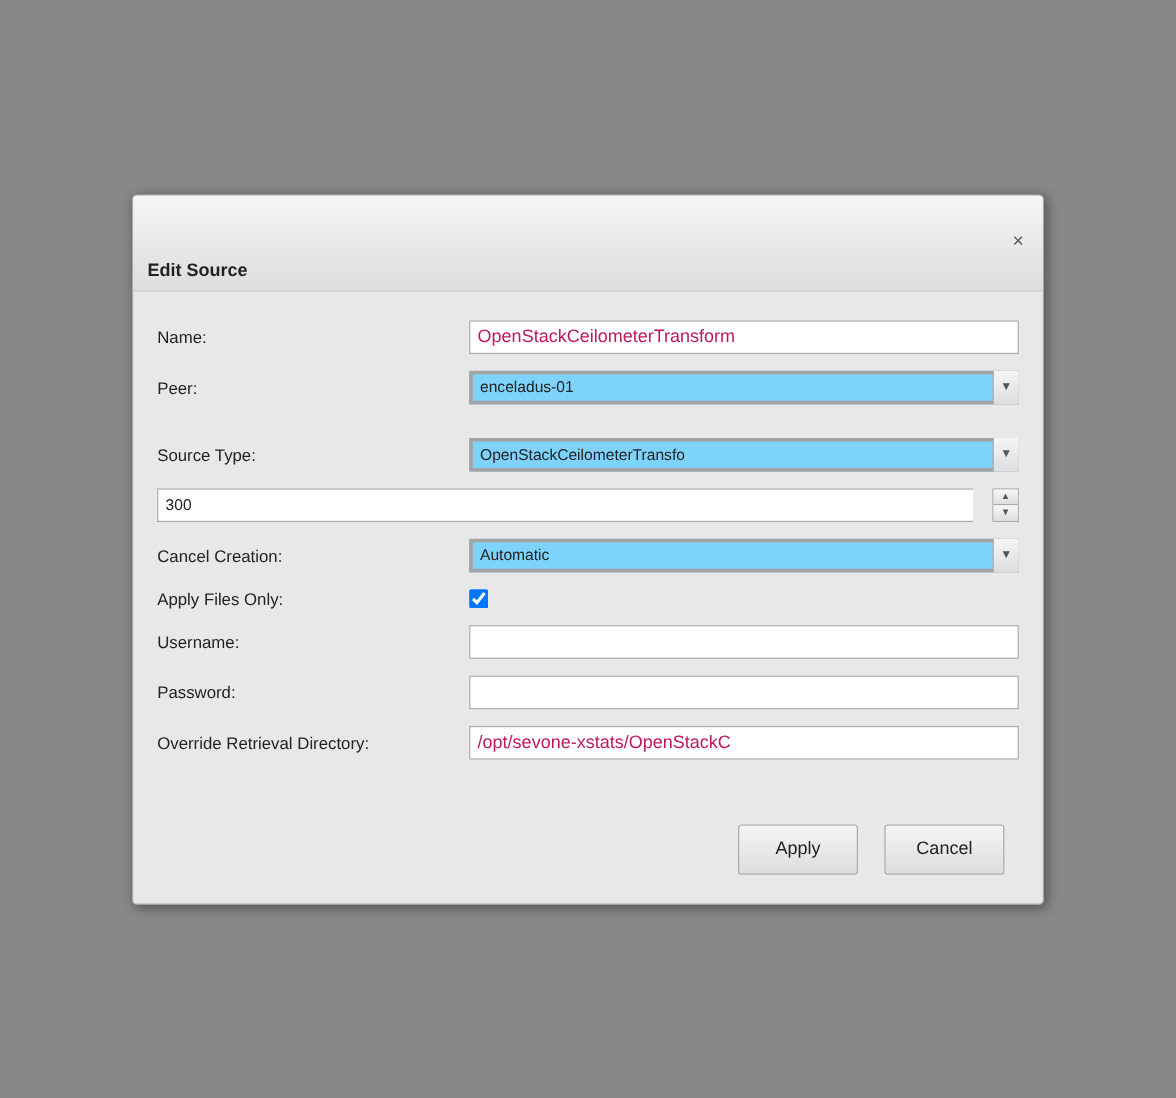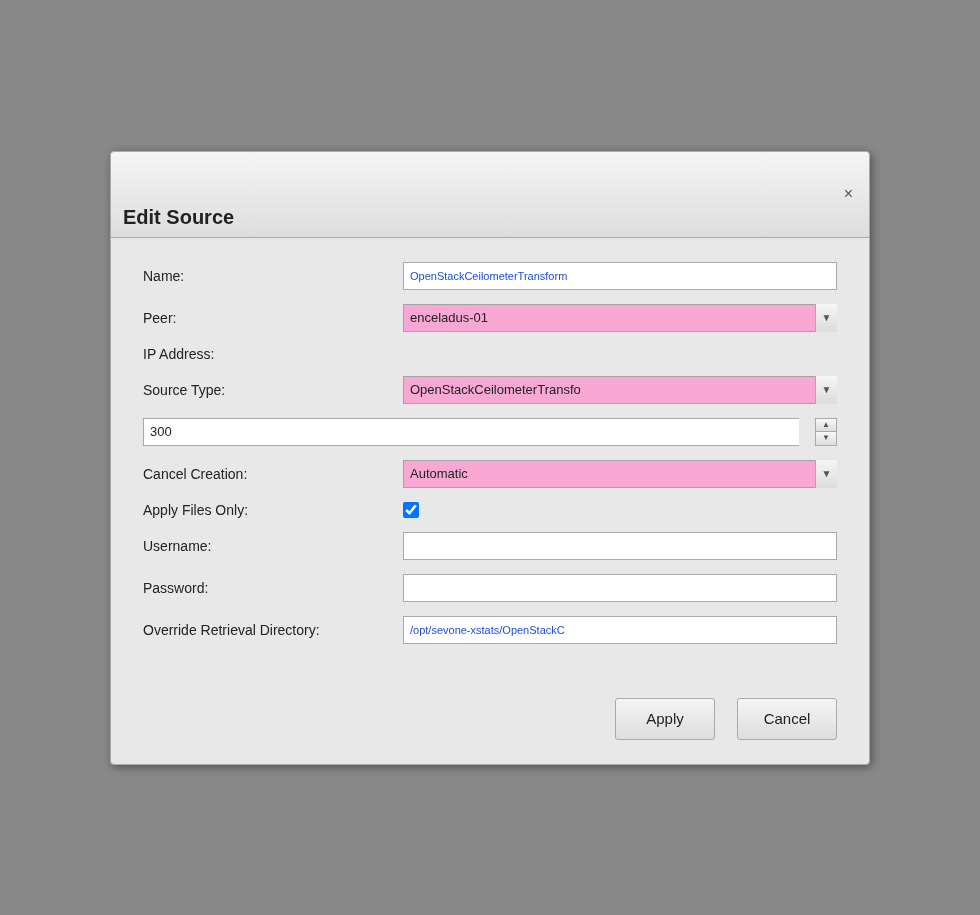--- a/index.html
+++ b/index.html
@@ -32,37 +32,37 @@
       border-bottom: 1px solid #aaa;
       padding: 8px 12px;
       display: flex;
       align-items: center;
       justify-content: space-between;
       border-radius: 4px 4px 0 0;
     }
 
     .dialog-title {
       font-weight: bold;
-      font-size: 20px;
+      font-size: 15px;
       color: #222;
       margin-top: 46px;
     }
 
     .close-btn {
       background: none;
       border: none;
       font-size: 16px;
       cursor: pointer;
       color: #555;
       line-height: 1;
       padding: 2px 4px;
     }
 
     .dialog-body {
-      padding: 24px 32px;
+      padding: 24px 20px;
     }
 
     .form-row {
       display: flex;
       align-items: center;
       margin-bottom: 14px;
     }
 
     .form-label {
       width: 260px;
@@ -74,35 +74,35 @@
     .form-control-wrap {
       flex: 1;
     }
 
     .form-input {
       width: 100%;
       height: 28px;
       border: 1px solid #aaa;
       background: #fff;
       padding: 2px 6px;
-      font-size: 11px;
-      color: #1d4ed8;
+      font-size: 15px;
+      color: #be185d;
       outline: none;
     }
 
     .select-wrap {
       position: relative;
       width: 100%;
     }
 
     .select-wrap select {
       width: 100%;
       height: 28px;
-      border: 1px solid #a3a3a3;
-      background: #f9a8d4;
+      border: 3px solid #a3a3a3;
+      background: #7dd3fc;
       padding: 2px 24px 2px 6px;
       font-size: 13px;
       color: #222;
       appearance: none;
       -webkit-appearance: none;
       outline: none;
       cursor: pointer;
     }
 
     .select-arrow {
@@ -221,21 +221,20 @@
         <div class="select-wrap">
           <select>
             <option>enceladus-01</option>
           </select>
           <div class="select-arrow">▼</div>
         </div>
       </div>
     </div>
 
     <div class="form-row">
-      <label class="form-label">IP Address:</label>
     </div>
 
     <div class="form-row">
       <label class="form-label">Source Type:</label>
       <div class="form-control-wrap">
         <div class="select-wrap">
           <select>
             <option>OpenStackCeilometerTransfo</option>
           </select>
           <div class="select-arrow">▼</div>

